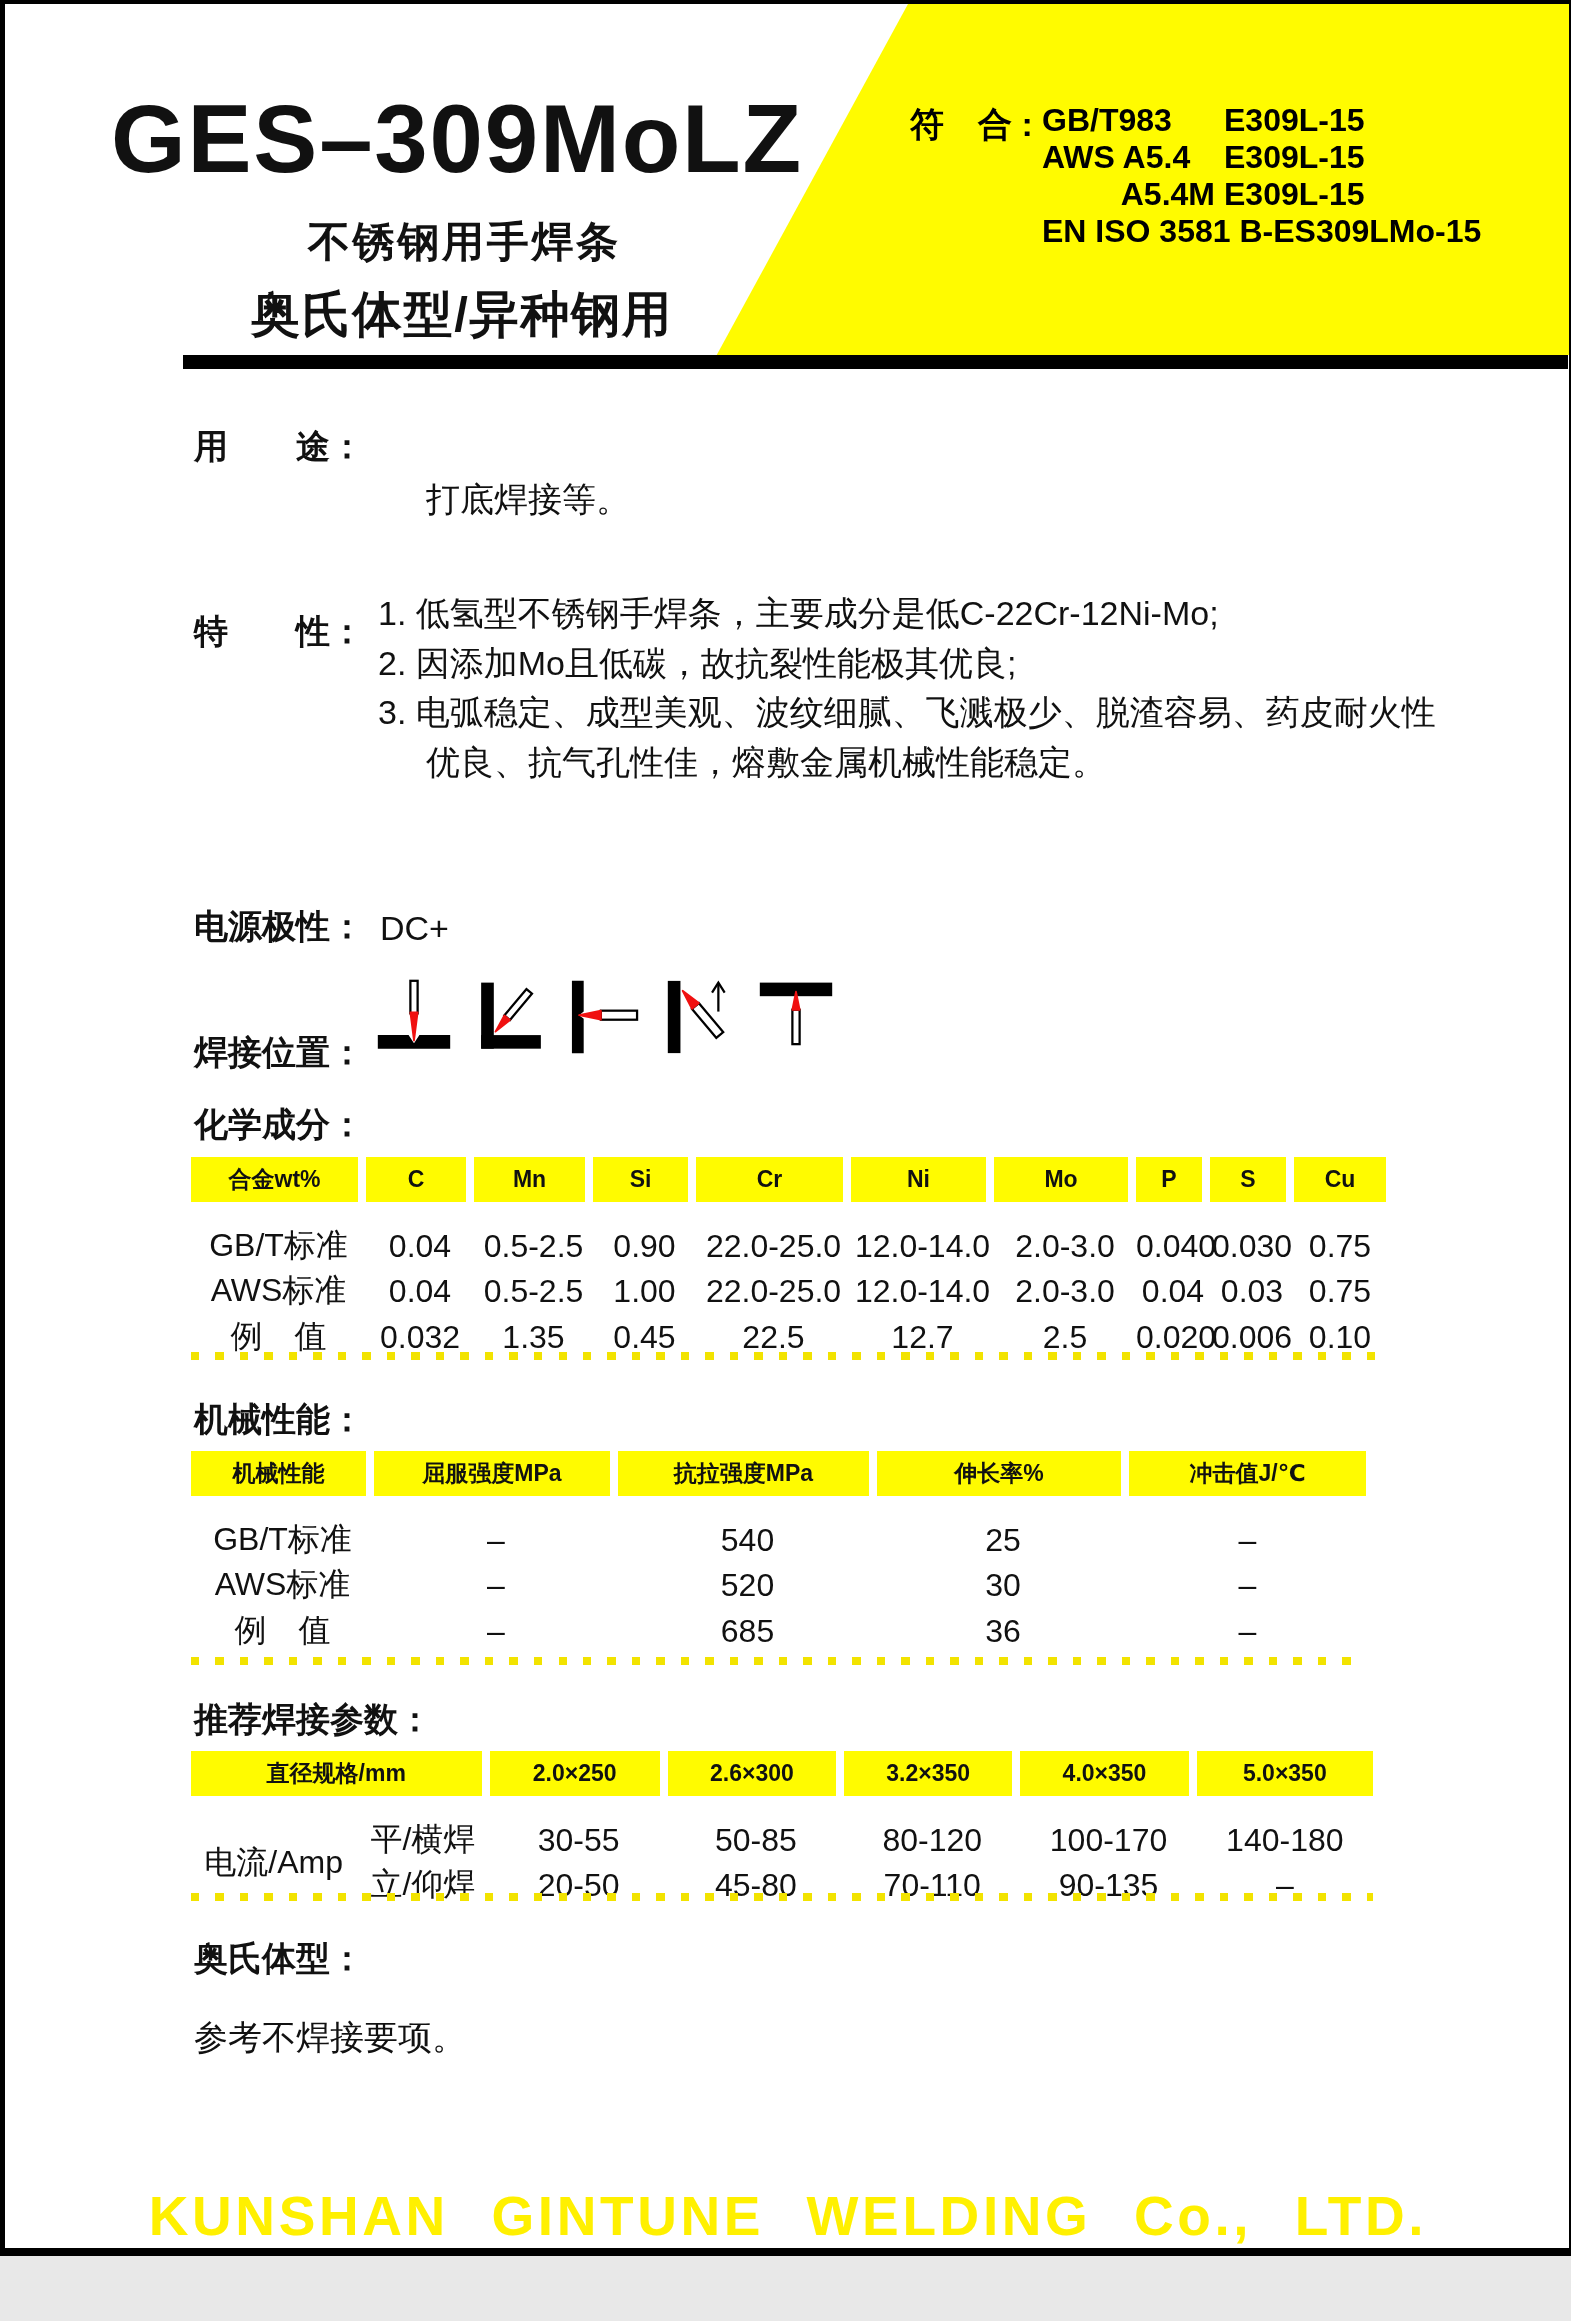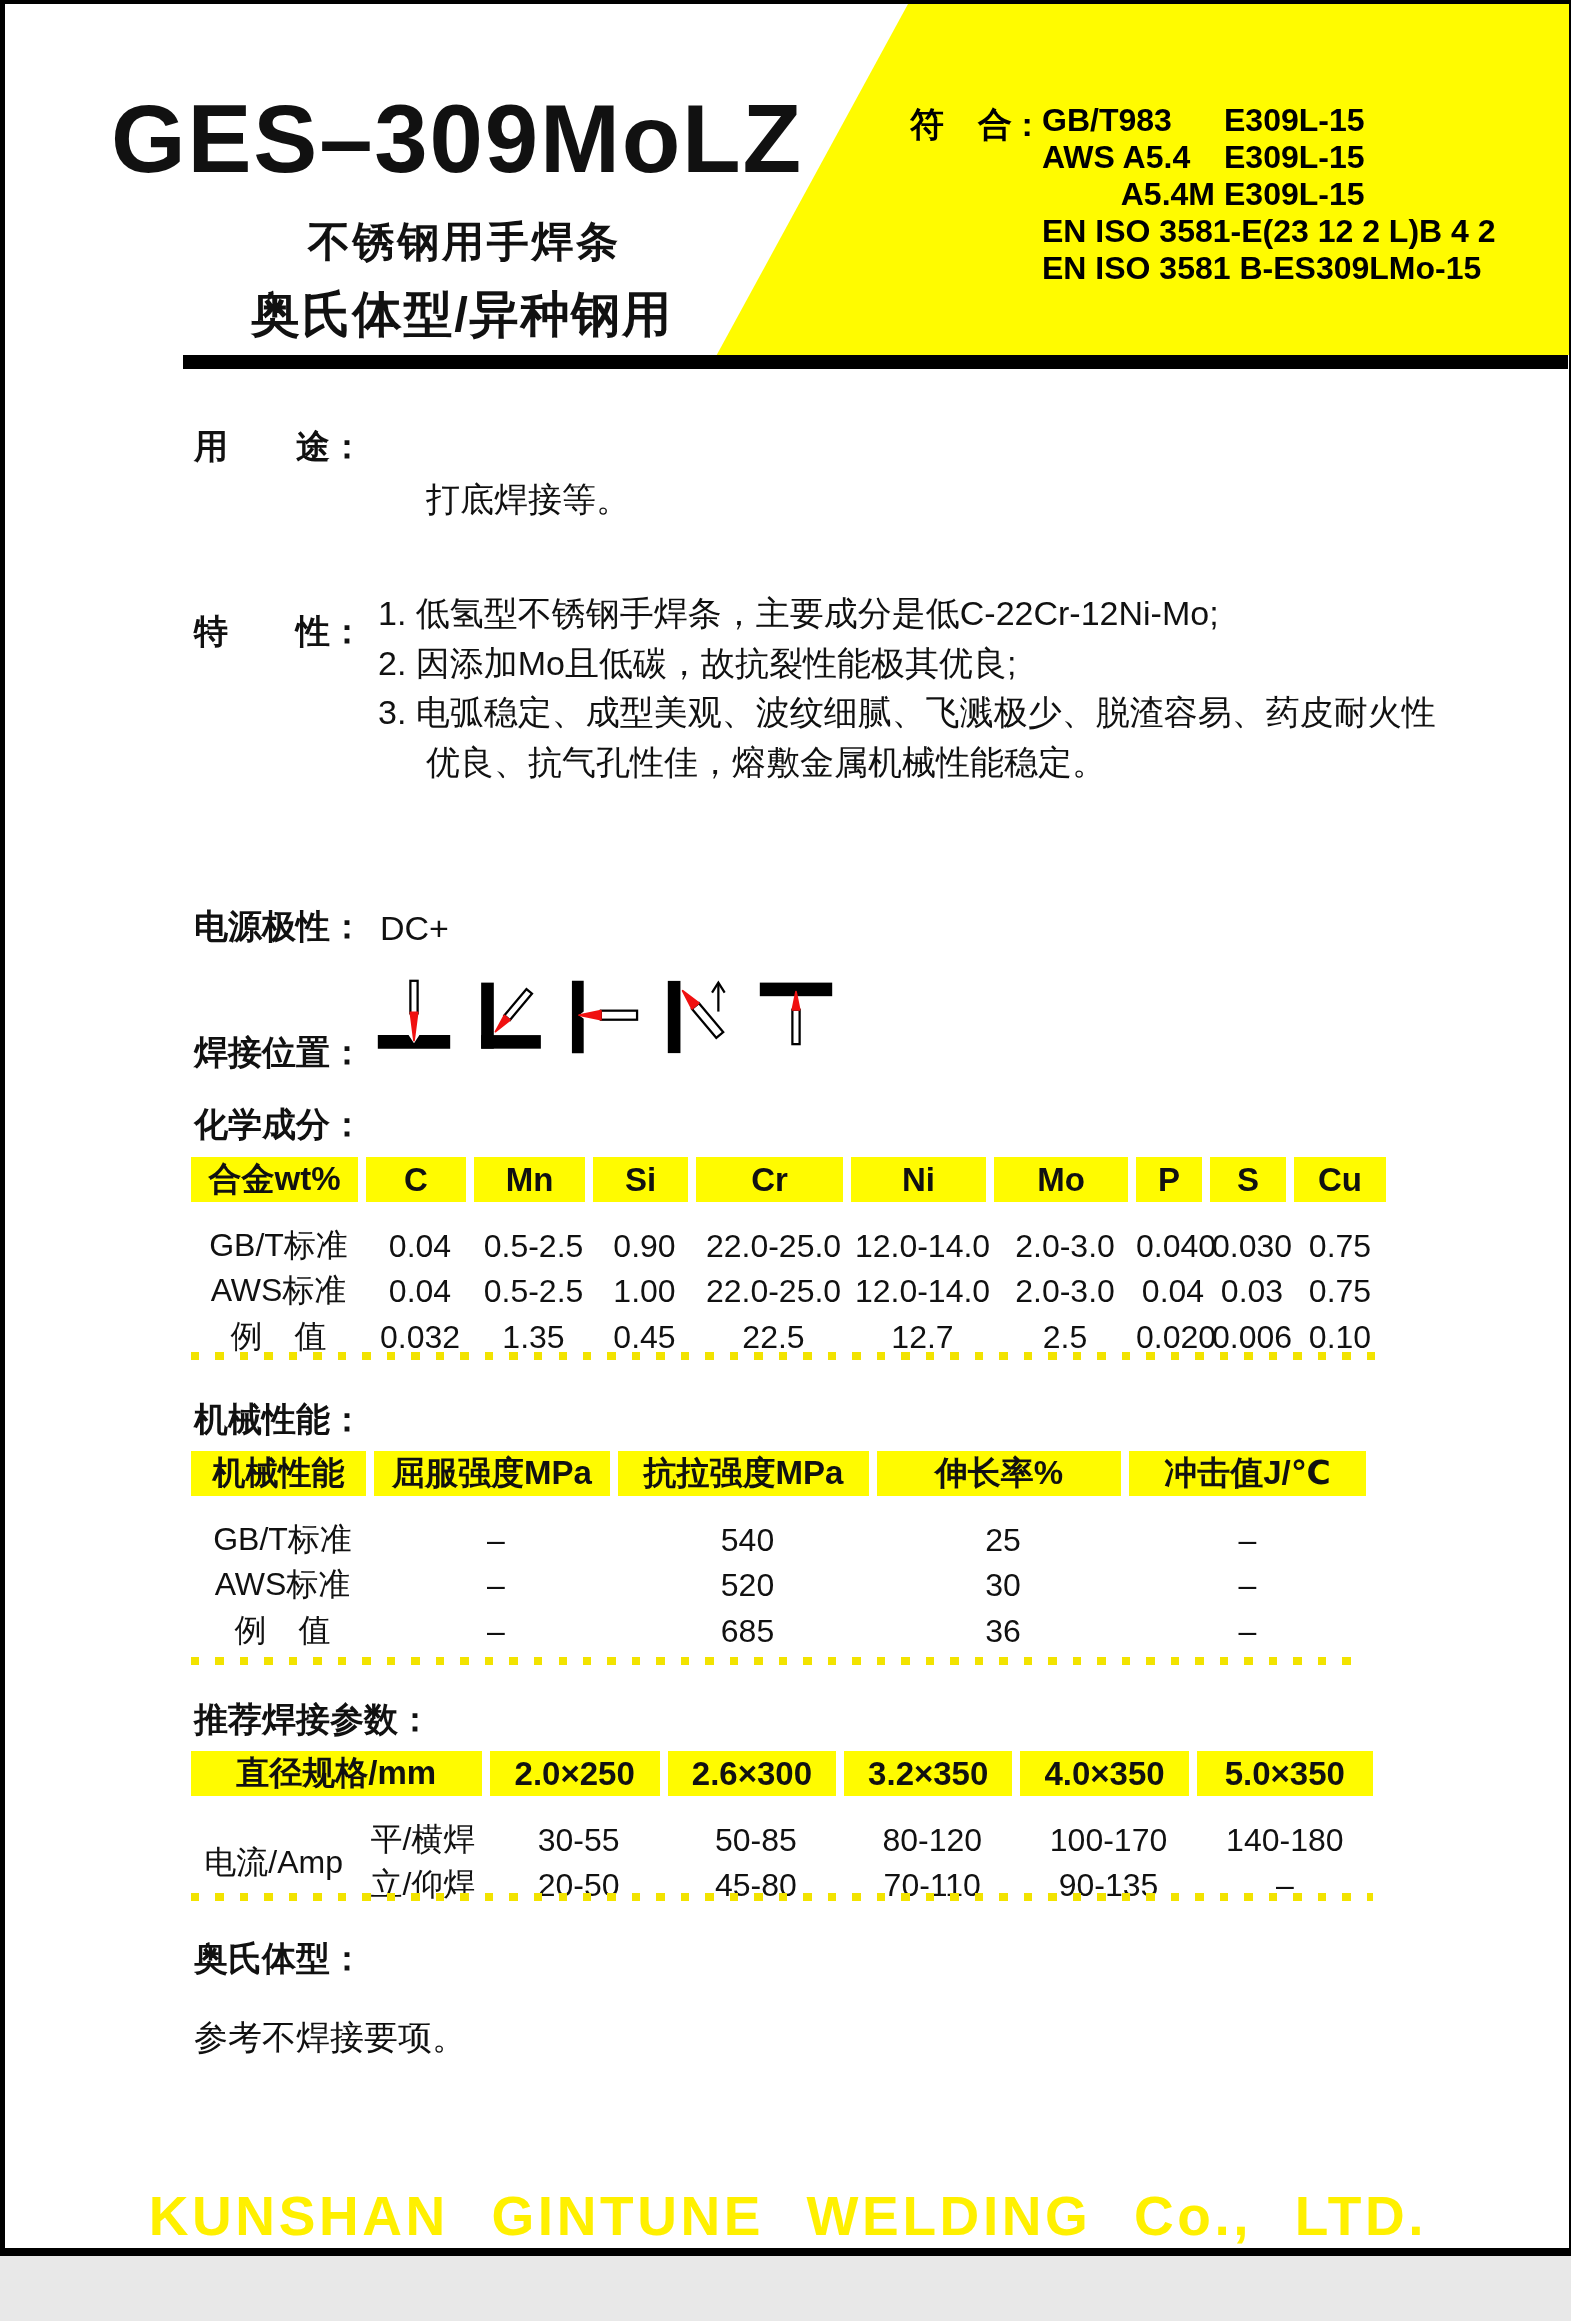--- a/index.html
+++ b/index.html
@@ -37,21 +37,21 @@
   .sec-label { font-size:34px; font-weight:700; color:#111; white-space:nowrap; }
   .body-text { font-size:34px; color:#111; line-height:49px; white-space:nowrap; }
 
   
   .positions { left:371px; top:975px; display:flex; gap:27px; align-items:flex-start; }
   .positions svg { display:block; }
 
   
   table.dtable { border-collapse:separate; border-spacing:0; table-layout:fixed; }
   table.dtable th {
-    background:#FFFB00; font-size:33px; font-weight:700; color:#111;
+    background:#FFFB00; font-size:23px; font-weight:700; color:#111;
     text-align:center; vertical-align:middle; height:45px;
     border-right:8.2px solid #fff; white-space:nowrap; overflow:visible;
   }
   table.dtable th:last-child { border-right:0; }
   table.dtable td {
     font-size:32px; color:#111; text-align:center; vertical-align:middle;
     height:46px; white-space:nowrap;
   }
   table.dtable tbody tr:first-child td { padding-top:22px; }
   .dotted {
@@ -84,23 +84,20 @@
     </div>
     <div class="std-row">
       <span class="std-c1">AWS A5.4</span>
       <span>E309L-15</span>
     </div>
     <div class="std-row">
       <span class="std-c1 right">A5.4M</span>
       <span>E309L-15</span>
     </div>
     <div class="std-row">
-      <span>EN ISO 3581-E(23 12 2 L)B 4 2</span>
-    </div>
-    <div class="std-row">
       <span>EN ISO 3581 B-ES309LMo-15</span>
     </div>
   </div>
 
   <div class="abs header-rule"></div>
 
   <div class="abs sec-label" style="left:189px; top:420px;">用　　途：</div>
   <div class="abs body-text" style="left:421px; top:471px;">打底焊接等。</div>
 
   <div class="abs sec-label" style="left:189px; top:585px;margin-top:20px;">特　　性：</div>

